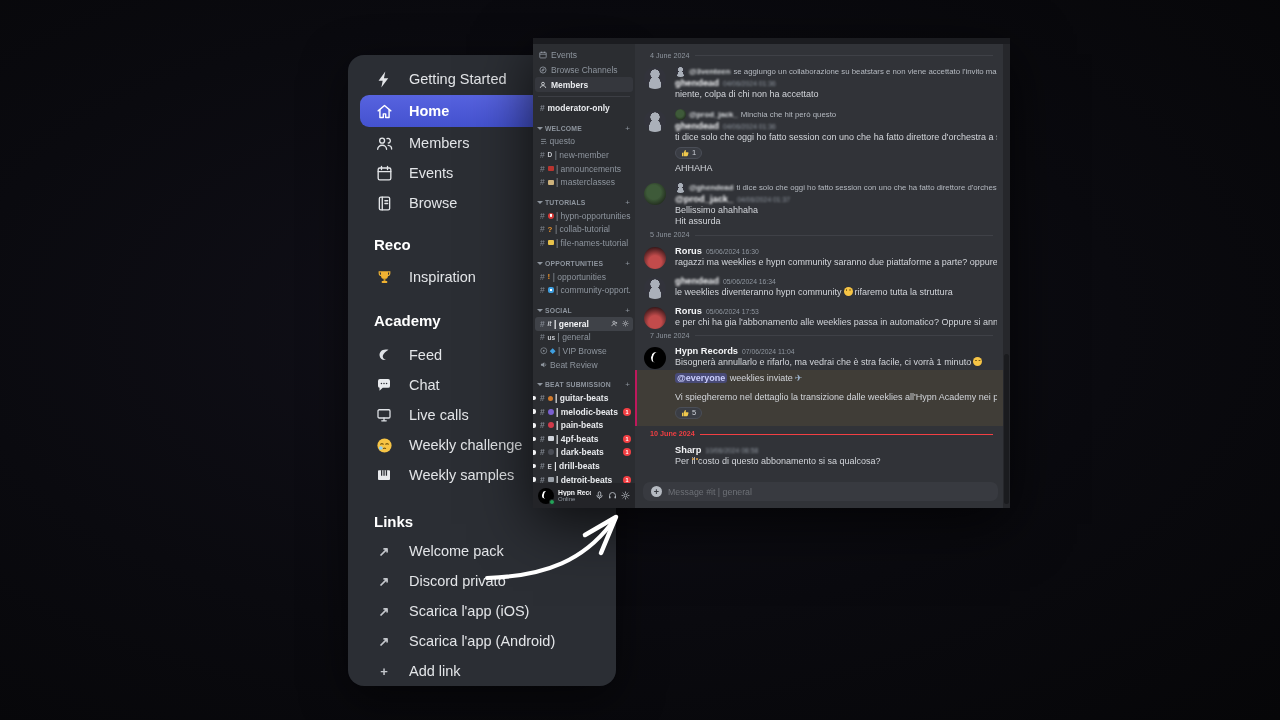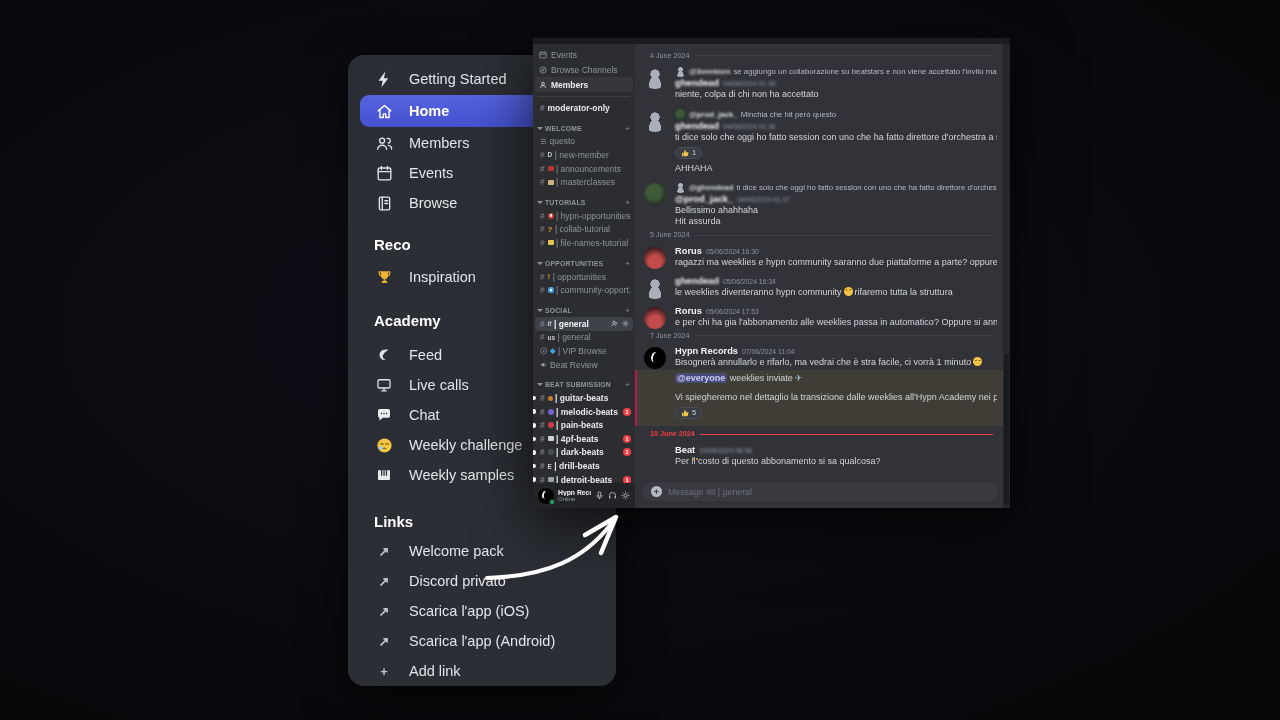--- a/index.html
+++ b/index.html
@@ -205,38 +205,38 @@
       <span class="sicon">
         <svg width="18" height="18" viewBox="0 0 24 24">
           <path d="M18 5C10 3 5.2 7.5 6.2 13.2c.8 4.4 5 6.3 8.2 5.2-3.1-.8-4.8-3.4-3.8-6.1C11.8 9.2 14.6 7.4 18 5z" fill="#dfe2e6"></path>
           </svg>
       </span>
       <span>Feed</span>
     </div>
 
     <div class="s-item">
       <span class="sicon">
-        <svg width="18" height="18" viewBox="0 0 24 24" fill="none" stroke="#dfe2e6" stroke-width="1.7" stroke-linecap="round">
-          <rect x="4" y="5" width="16" height="11" rx="1.6"></rect>
-            <path d="M12 16v3.4M9 19.8h6"></path>
-          </svg>
-      </span>
-      <span>Live calls</span>
-    </div>
-
-    <div class="s-item">
-      <span class="sicon">
         <svg width="18" height="18" viewBox="0 0 24 24">
           <path d="M4 6.5A2.5 2.5 0 0 1 6.5 4h11A2.5 2.5 0 0 1 20 6.5v6.8a2.5 2.5 0 0 1-2.5 2.5H10.3L6 19.6v-3.8A2.5 2.5 0 0 1 4 13.3V6.5z" fill="#e8eaed"></path>
           <circle cx="8.6" cy="10" r="1" fill="#2b2e34"></circle>
             <circle cx="12" cy="10" r="1" fill="#2b2e34"></circle>
             <circle cx="15.4" cy="10" r="1" fill="#2b2e34"></circle>
           </svg>
       </span>
       <span>Chat</span>
+    </div>
+
+    <div class="s-item">
+      <span class="sicon">
+        <svg width="18" height="18" viewBox="0 0 24 24" fill="none" stroke="#dfe2e6" stroke-width="1.7" stroke-linecap="round">
+          <rect x="4" y="5" width="16" height="11" rx="1.6"></rect>
+            <path d="M12 16v3.4M9 19.8h6"></path>
+          </svg>
+      </span>
+      <span>Live calls</span>
     </div>
 
     <div class="s-item">
       <span class="sicon">
         <svg width="17" height="17" viewBox="0 0 24 24">
           <circle cx="12" cy="12" r="10" fill="#f6c445"></circle>
           <path d="M6.5 10.2c1.2-1 2.6-1 3.8 0M13.7 10.2c1.2-1 2.6-1 3.8 0" stroke="#7a5b10" stroke-width="1.6" fill="none" stroke-linecap="round"></path>
           <path d="M10.5 16.2c1-.7 2-.7 3 0" stroke="#7a5b10" stroke-width="1.6" fill="none" stroke-linecap="round"></path>
           <circle cx="6.8" cy="15.5" r="2.6" fill="#8fd0f5"></circle>
           </svg>
@@ -583,21 +583,21 @@
               <span>5</span>
             </div>
           </div>
 
           <div class="divider red">
               <span style="background:#313338">10 June 2024</span>
             </div>
 
           <div class="msg">
             <span class="av dlogo" style="background:#e8a33d;--bg:#e8a33d"></span>
-            <div class="author"><span>Beat</span><span class="ts blurred">10/06/2024 08:58</span></div>
+            <div class="author"><span>Sharp</span><span class="ts blurred">10/06/2024 08:58</span></div>
             <div class="mtext nowrap">Per il costo di questo abbonamento si sa qualcosa?</div>
           </div>
 
 
         </div>
 
         <div class="inputbox">
           <span class="plus-circle">+</span>
           <input placeholder="Message #it | general" style="">
         </div>

